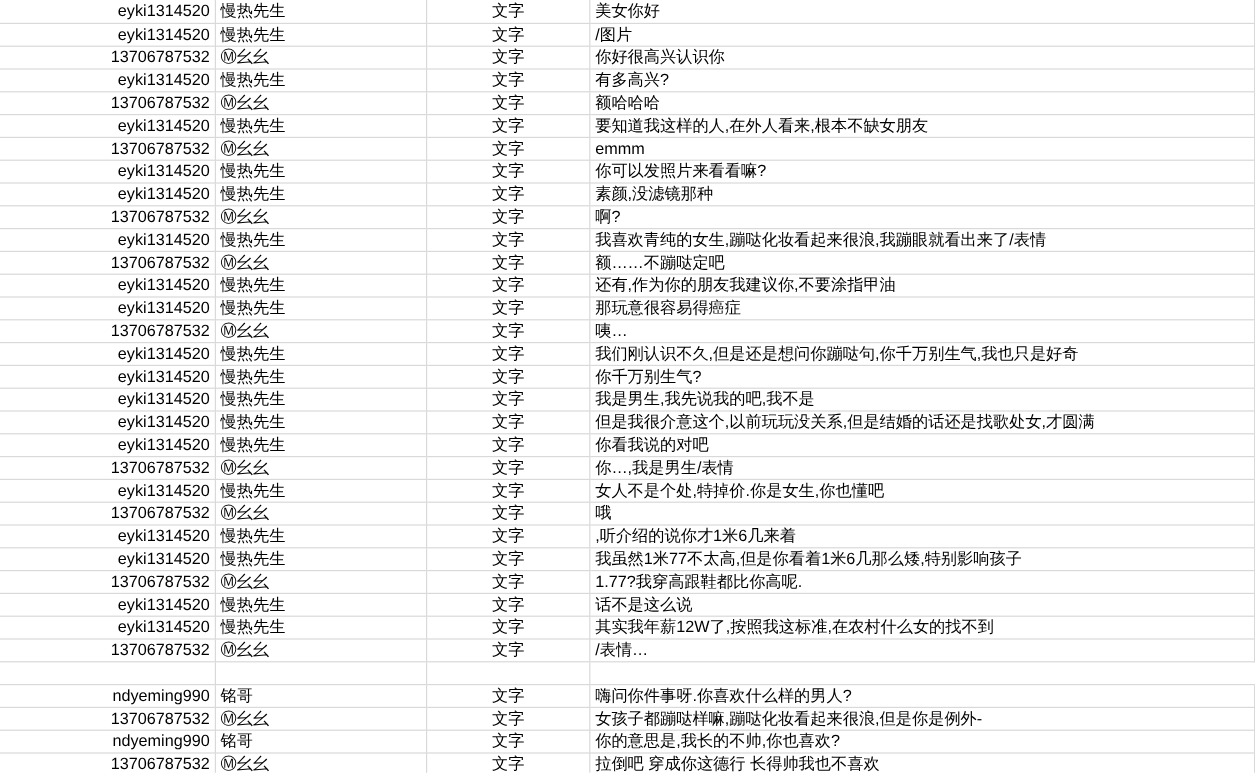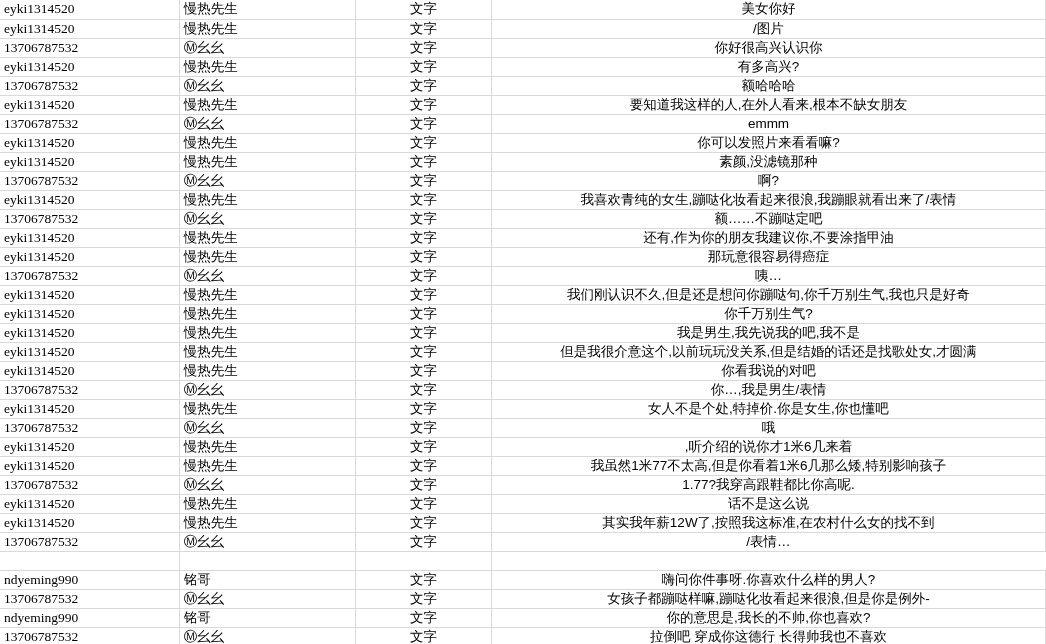--- a/index.html
+++ b/index.html
@@ -26,35 +26,34 @@
     border-right: 1px solid #d9d9d9;
     height: 19px;
     line-height: 18px;
     padding: 0 4px;
     white-space: nowrap;
     overflow: hidden;
     vertical-align: middle;
   }
   td.col-account {
     width: 178px;
-    text-align: left;
-    font-family: Liberation Serif, serif;
+    text-align: right;
   }
   td.col-nickname {
     width: 175px;
     text-align: left;
   }
   td.col-type {
     width: 135px;
     text-align: center;
     margin-left: 23px;
   }
   td.col-content {
     width: 550px;
-    text-align: center;
+    text-align: left;
     padding-right: 80px;
     border-right: none;
   }
   tr.spacer-row td {
     height: 19px;
     border-bottom: 1px solid #d9d9d9;
     border-right: 1px solid #d9d9d9;
   }
   tr.spacer-row td.col-content { border-right: none; }
 </style>

